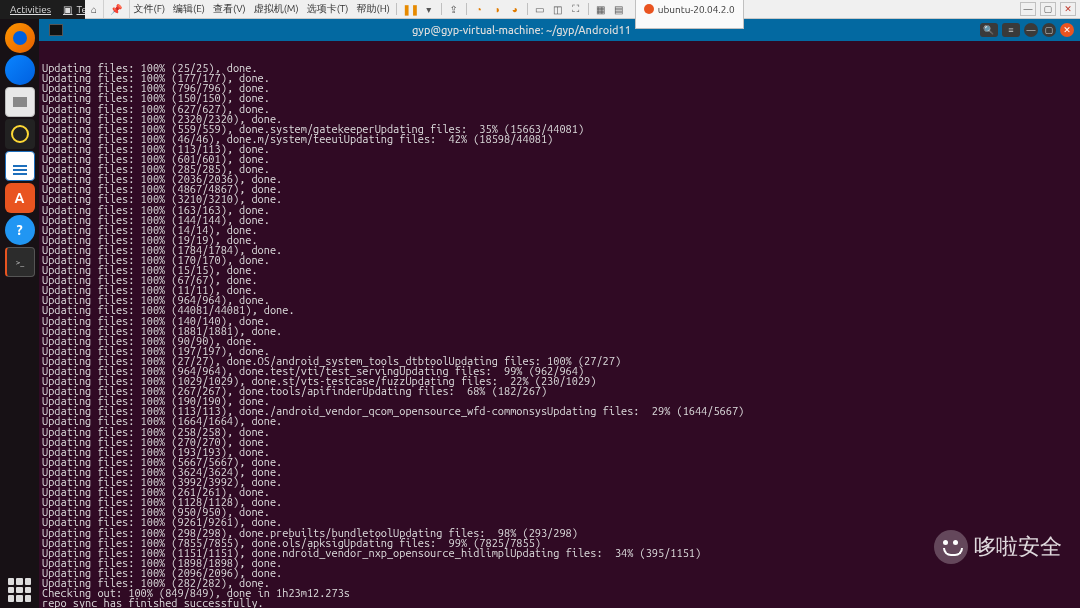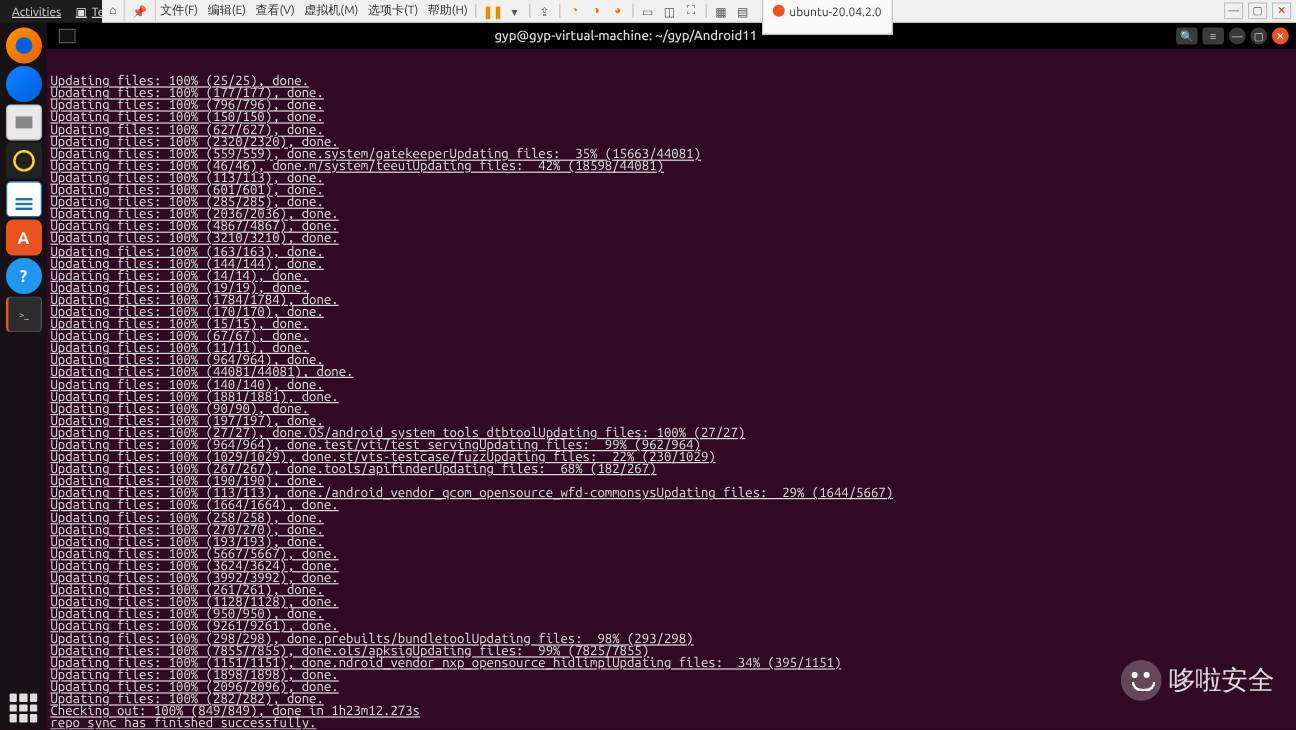--- a/index.html
+++ b/index.html
@@ -18,21 +18,21 @@
 .vmware-menu .toolbar { display:flex; align-items:center; gap:2px; margin-left:4px; }
 .vmware-menu .tbtn { width:16px; height:14px; display:flex; align-items:center; justify-content:center; font-size:10px; color:#555; }
 .vmware-menu .pause { color:#e68a00; font-weight:bold; }
 .vmware-menu .sep { width:1px; height:12px; background:#c0c0c0; margin:0 2px; }
 .vmware-menu .vmtab { margin-left:8px; display:flex; align-items:center; gap:4px; background:#fafafa; border:1px solid #c0c0c0; padding:13px 8px; font-size:10px; }
 .vmware-menu .vmtab .ubuntu-icon { width:10px; height:10px; border-radius:50%; background:#e95420; display:inline-block; }
 .vmware-menu .wincontrols { margin-left:auto; display:flex; gap:4px; padding-right:4px; }
 .vmware-menu .wctl { width:16px; height:14px; display:flex; align-items:center; justify-content:center; font-size:9px; color:#555; border:1px solid #c0c0c0; }
 
 
-.ubuntu-title { position:absolute; top:19px; left:39px; right:0; height:22px; background:#000000; display:flex; align-items:center; color:#ddd; font-size:11px; }
+.ubuntu-title { position:absolute; top:19px; left:39px; right:0; height:22px; background:#0369a1; display:flex; align-items:center; color:#ddd; font-size:11px; }
 .ubuntu-title .term-icon { margin-left:10px; width:14px; height:12px; background:#111; border:1px solid #555; display:inline-block; }
 .ubuntu-title .title-text { flex:1; text-align:center; font-weight:500; }
 .ubuntu-title .title-btns { display:flex; gap:4px; padding-right:6px; }
 .ubuntu-title .tb { width:14px; height:14px; border-radius:50%; background:#3a3a3a; color:#ccc; font-size:9px; display:flex; align-items:center; justify-content:center; }
 .ubuntu-title .tb.search { border-radius:3px; width:18px; }
 .ubuntu-title .tb.menu { border-radius:3px; width:18px; }
 .ubuntu-title .tb.close { background:#e95420; color:#fff; }
 
 
 .launcher { position:absolute; top:19px; left:0; width:39px; bottom:0; background:rgba(20,20,20,0.85); display:flex; flex-direction:column; align-items:center; padding-top:4px; gap:2px; }
@@ -51,24 +51,24 @@
 .launcher .help { background:#2196f3; border-radius:50%; color:#fff; }
 .launcher .help::after { content:"?"; font-weight:bold; }
 .launcher .terminal { background:#2c2c2c; border:1px solid #555; }
 .launcher .terminal.active { border-left:2px solid #e95420; }
 .launcher .terminal::after { content:">_"; color:#ccc; font-size:8px; }
 .launcher .apps-grid { margin-top:auto; margin-bottom:6px; width:24px; height:24px; display:grid; grid-template-columns:repeat(3,1fr); grid-template-rows:repeat(3,1fr); gap:2px; }
 .launcher .apps-grid span { background:#ddd; border-radius:1px; }
 
 
 .terminal-body { position:absolute; top:41px; left:39px; right:0; bottom:0; background:#300a24; color:#ddd; font-family:"Ubuntu Mono","Courier New",monospace; font-size:11px; line-height:10.1px; padding:2px 0 0 3px; white-space:pre; overflow:hidden; }
-.terminal-body .line { height:10.1px;text-decoration:underline; }
+.terminal-body .line { height:10.1px; }
 
 
-.watermark { position:absolute; right:18px; bottom:24px; display:flex; align-items:center; gap:6px; color:rgba(255,255,255,0.85); font-size:22px; font-weight:500; }
+.watermark { position:absolute; right:18px; bottom:44px; display:flex; align-items:center; gap:6px; color:rgba(255,255,255,0.85); font-size:22px; font-weight:500; }
 .watermark .wicon { width:34px; height:34px; border-radius:50%; background:rgba(255,255,255,0.25); display:flex; align-items:center; justify-content:center; position:relative; }
 .watermark .wicon::before { content:""; position:absolute; width:5px; height:5px; background:#fff; border-radius:50%; top:10px; left:9px; box-shadow:10px 0 0 #fff; }
 .watermark .wicon::after { content:""; position:absolute; bottom:8px; left:9px; width:16px; height:6px; border:2px solid #fff; border-top:none; border-radius:0 0 10px 10px; }
 </style>
 </head>
 <body>
 
 <div class="gnome-bar">
   <span class="item">Activities</span>
   <span class="item" style="margin-left:8px;">▣</span>

